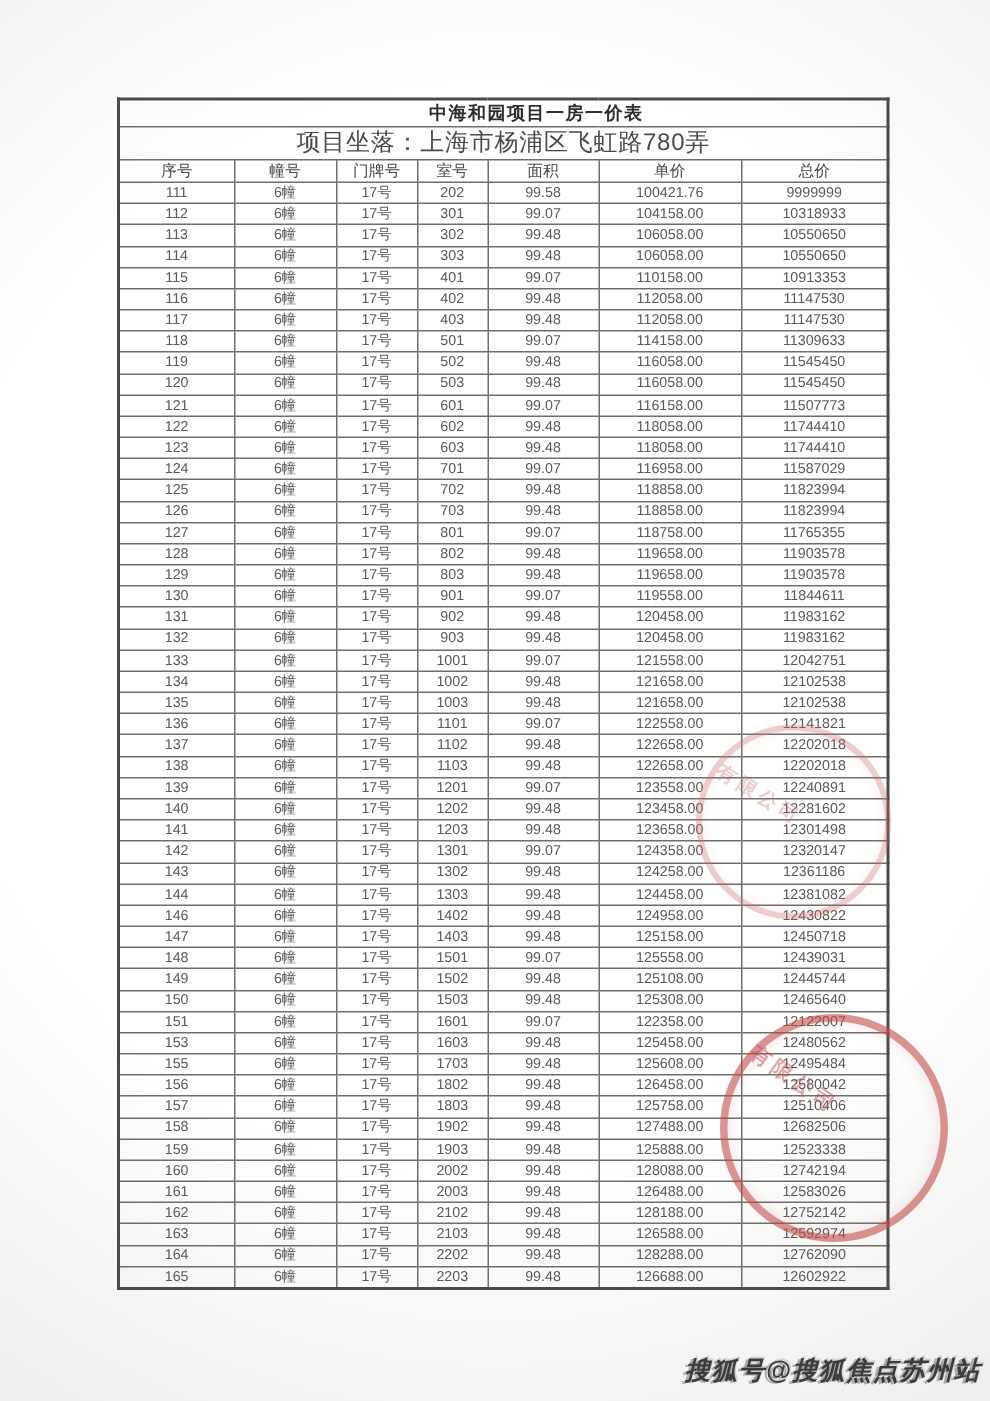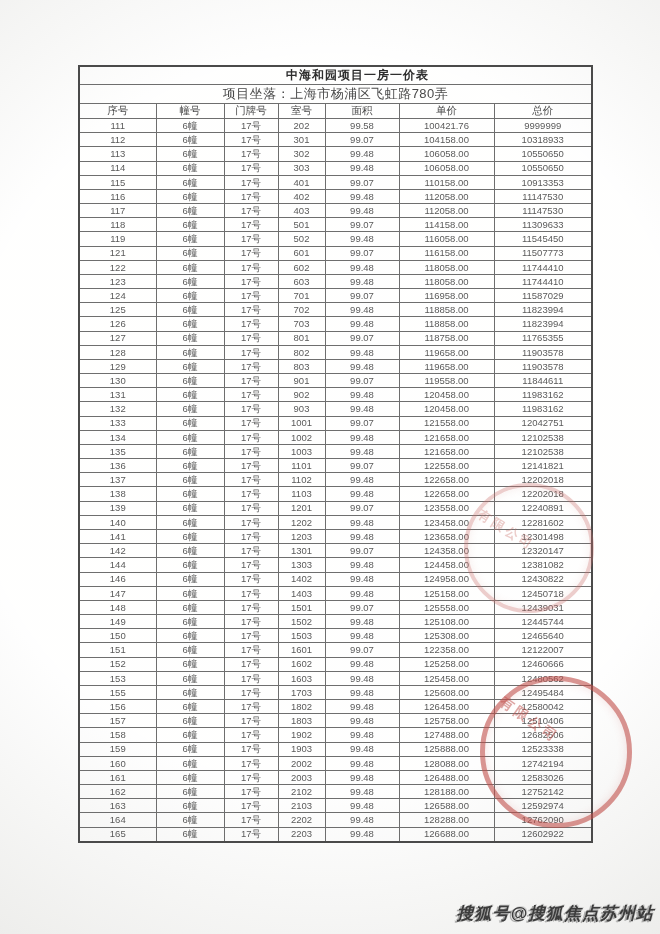--- a/index.html
+++ b/index.html
@@ -25,21 +25,21 @@
     text-align:center;vertical-align:middle;
     font-weight:normal;
   }
   .doc-table{border:2px solid #4a4a4a;}
   .title-row th{
     height:17px;font-size:12px;font-weight:bold;color:#2e2e2e;
     letter-spacing:1px;
     padding-left:44px;
   }
   .subtitle-row th{
-    height:14px;font-size:13px;color:#4a4a4a;letter-spacing:0.5px;
+    height:14px;font-size:16px;color:#4a4a4a;letter-spacing:0.5px;
   }
   .header-row th{
     height:14px;font-size:10.5px;color:#4a4a4a;font-family:Liberation Serif, serif;
   }
   .doc-table tbody td{
     height:13.18px;font-size:9.5px;line-height:1;color:#5a5a5a;
   }
   
   .stamp{
     position:absolute;border-radius:50%;pointer-events:none;z-index:5;
@@ -180,20 +180,29 @@
         <tr>
           <td>119</td>
           <td>6幢</td>
           <td>17号</td>
           <td>502</td>
           <td>99.48</td>
           <td>116058.00</td>
           <td>11545450</td>
         </tr>
         <tr>
+          <td>120</td>
+          <td>6幢</td>
+          <td>17号</td>
+          <td>503</td>
+          <td>99.48</td>
+          <td>116058.00</td>
+          <td>11545450</td>
+        </tr>
+        <tr>
           <td>121</td>
           <td>6幢</td>
           <td>17号</td>
           <td>601</td>
           <td>99.07</td>
           <td>116158.00</td>
           <td>11507773</td>
         </tr>
         <tr>
           <td>122</td>
@@ -378,20 +387,29 @@
         <tr>
           <td>142</td>
           <td>6幢</td>
           <td>17号</td>
           <td>1301</td>
           <td>99.07</td>
           <td>124358.00</td>
           <td>12320147</td>
         </tr>
         <tr>
+          <td>143</td>
+          <td>6幢</td>
+          <td>17号</td>
+          <td>1302</td>
+          <td>99.48</td>
+          <td>124258.00</td>
+          <td>12361186</td>
+        </tr>
+        <tr>
           <td>144</td>
           <td>6幢</td>
           <td>17号</td>
           <td>1303</td>
           <td>99.48</td>
           <td>124458.00</td>
           <td>12381082</td>
         </tr>
         <tr>
           <td>146</td>
@@ -439,29 +457,20 @@
           <td>12465640</td>
         </tr>
         <tr>
           <td>151</td>
           <td>6幢</td>
           <td>17号</td>
           <td>1601</td>
           <td>99.07</td>
           <td>122358.00</td>
           <td>12122007</td>
-        </tr>
-        <tr>
-          <td>152</td>
-          <td>6幢</td>
-          <td>17号</td>
-          <td>1602</td>
-          <td>99.48</td>
-          <td>125258.00</td>
-          <td>12460666</td>
         </tr>
         <tr>
           <td>153</td>
           <td>6幢</td>
           <td>17号</td>
           <td>1603</td>
           <td>99.48</td>
           <td>125458.00</td>
           <td>12480562</td>
         </tr>

